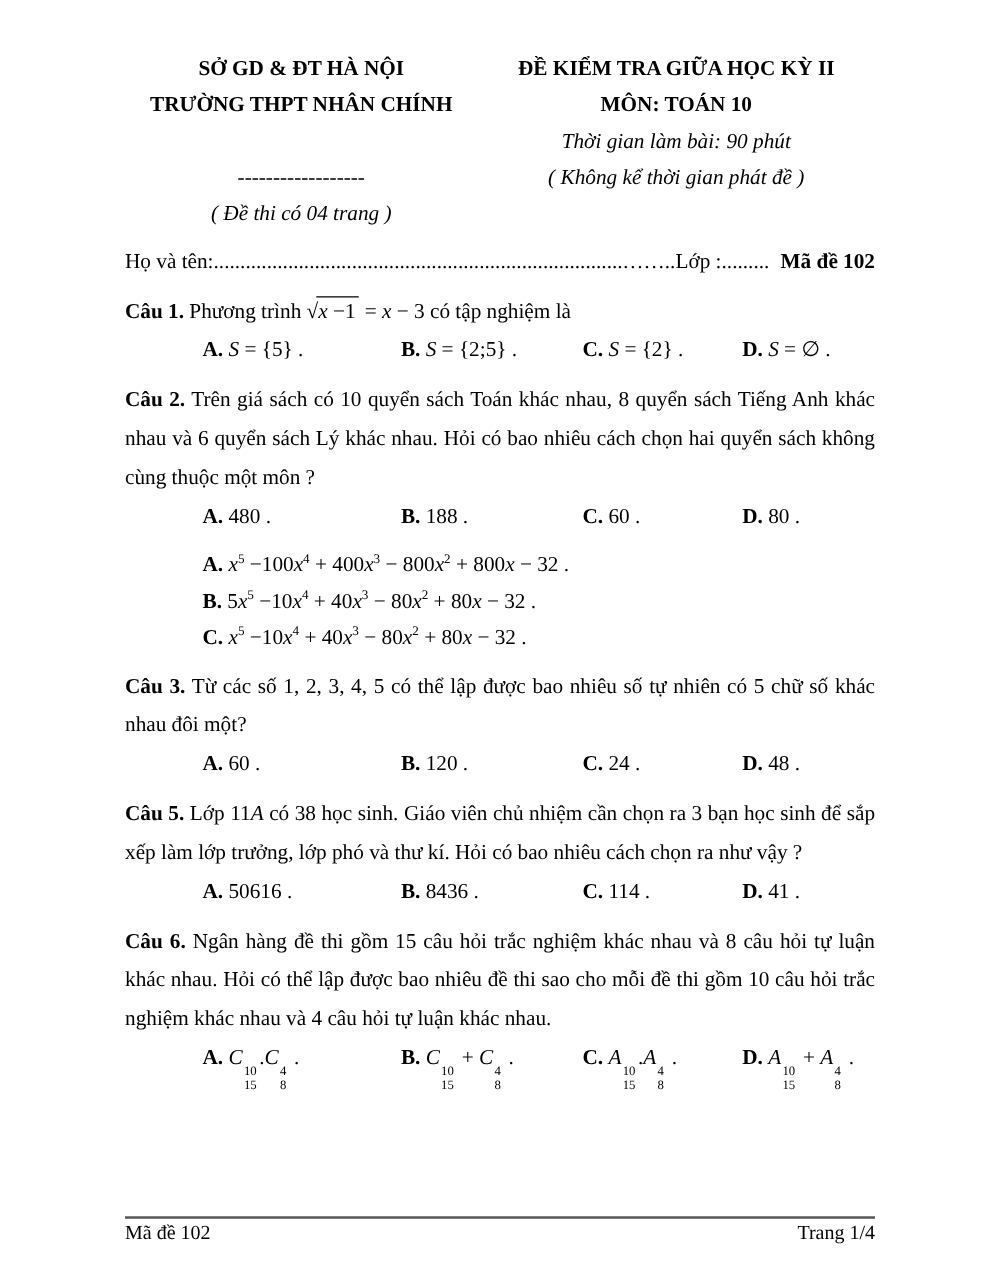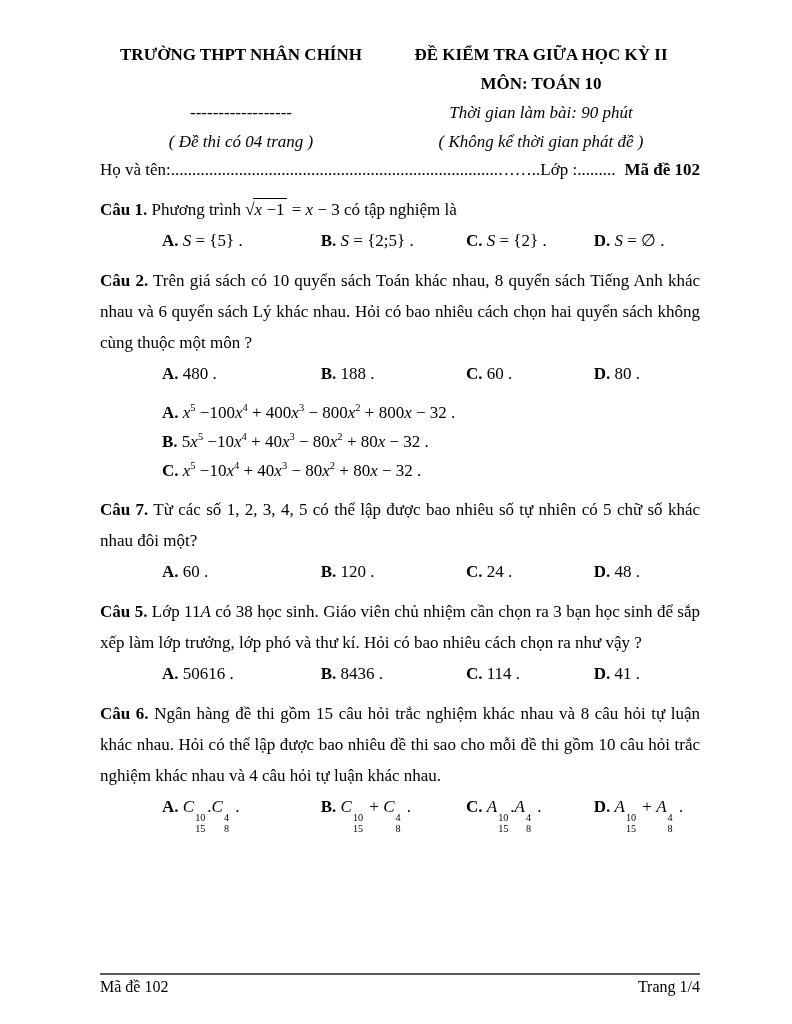--- a/index.html
+++ b/index.html
@@ -14,21 +14,21 @@
 
   
   .hdr { display:flex; }
   .hdr-left  { width:47%; text-align:center; }
   .hdr-right { width:53%; text-align:center; }
   .hline { line-height:29px; min-height:29px; }
   .b { font-weight:bold; }
   .i { font-style:italic;text-align:center; }
 
   
-  .student { display:flex; align-items:baseline; white-space:nowrap; margin-top:4px; }
+  .student { display:flex; align-items:baseline; white-space:nowrap; margin-top:14px; }
   .dotfill { flex:1; min-width:0; overflow:hidden; }
   .examcode { font-weight:bold; margin-left:7px; }
   .classdots { margin-right:2px; }
 
   
   .section-head { margin-top:14px; padding-left:90px; text-indent:-62px; line-height:30px; text-align:justify; }
   .section-title { font-weight:bold; font-style:italic; }
   .section-instruction { font-style:italic; }
 
   
@@ -54,20 +54,21 @@
     display:flex; justify-content:space-between; font-size:16px; }
 </style>
 </head>
 <body>
 
 <div class="page">
   <div class="content">
 
     <div class="hdr">
       <div class="hdr-left">
+        <div class="hline b">SỞ GD &amp; ĐT HÀ NỘI</div>
         <div class="hline b">TRƯỜNG THPT NHÂN CHÍNH</div>
         <div class="hline"></div>
         <div class="hline">------------------</div>
         <div class="hline i">( Đề thi có 04 trang )</div>
       </div>
       <div class="hdr-right">
         <div class="hline b">ĐỀ KIỂM TRA GIỮA HỌC KỲ II</div>
         <div class="hline b">MÔN: TOÁN 10</div>
         <div class="hline i">Thời gian làm bài: 90 phút</div>
         <div class="hline i">( Không kể thời gian phát đề )</div>
@@ -104,21 +105,21 @@
           </div>
         </div>
         <div class="question">
           <div class="opts stack">
             <div class="opt"><span class="olet">A.</span> <span><i>x</i><sup>5</sup> −100<i>x</i><sup>4</sup> + 400<i>x</i><sup>3</sup> − 800<i>x</i><sup>2</sup> + 800<i>x</i> − 32 .</span></div>
             <div class="opt"><span class="olet">B.</span> <span>5<i>x</i><sup>5</sup> −10<i>x</i><sup>4</sup> + 40<i>x</i><sup>3</sup> − 80<i>x</i><sup>2</sup> + 80<i>x</i> − 32 .</span></div>
             <div class="opt"><span class="olet">C.</span> <span><i>x</i><sup>5</sup> −10<i>x</i><sup>4</sup> + 40<i>x</i><sup>3</sup> − 80<i>x</i><sup>2</sup> + 80<i>x</i> − 32 .</span></div>
           </div>
         </div>
         <div class="question">
-          <p class="qtext"><span class="qnum">Câu 7.</span> Từ các số 1, 2, 3, 4, 5 có thể lập được bao nhiêu số tự nhiên có 5 chữ số khác nhau đôi một?</p>
+          <p class="qtext"><span class="qnum">Câu 3.</span> Từ các số 1, 2, 3, 4, 5 có thể lập được bao nhiêu số tự nhiên có 5 chữ số khác nhau đôi một?</p>
           <div class="opts row">
             <span class="opt"><span class="olet">A.</span> <span>60 .</span></span>
             <span class="opt"><span class="olet">B.</span> <span>120 .</span></span>
             <span class="opt"><span class="olet">C.</span> <span>24 .</span></span>
             <span class="opt"><span class="olet">D.</span> <span>48 .</span></span>
           </div>
         </div>
         <div class="question">
           <p class="qtext"><span class="qnum">Câu 5.</span> Lớp 11<i>A</i> có 38 học sinh. Giáo viên chủ nhiệm cần chọn ra 3 bạn học sinh để sắp xếp làm lớp trưởng, lớp phó và thư kí. Hỏi có bao nhiêu cách chọn ra như vậy ?</p>
           <div class="opts row">

